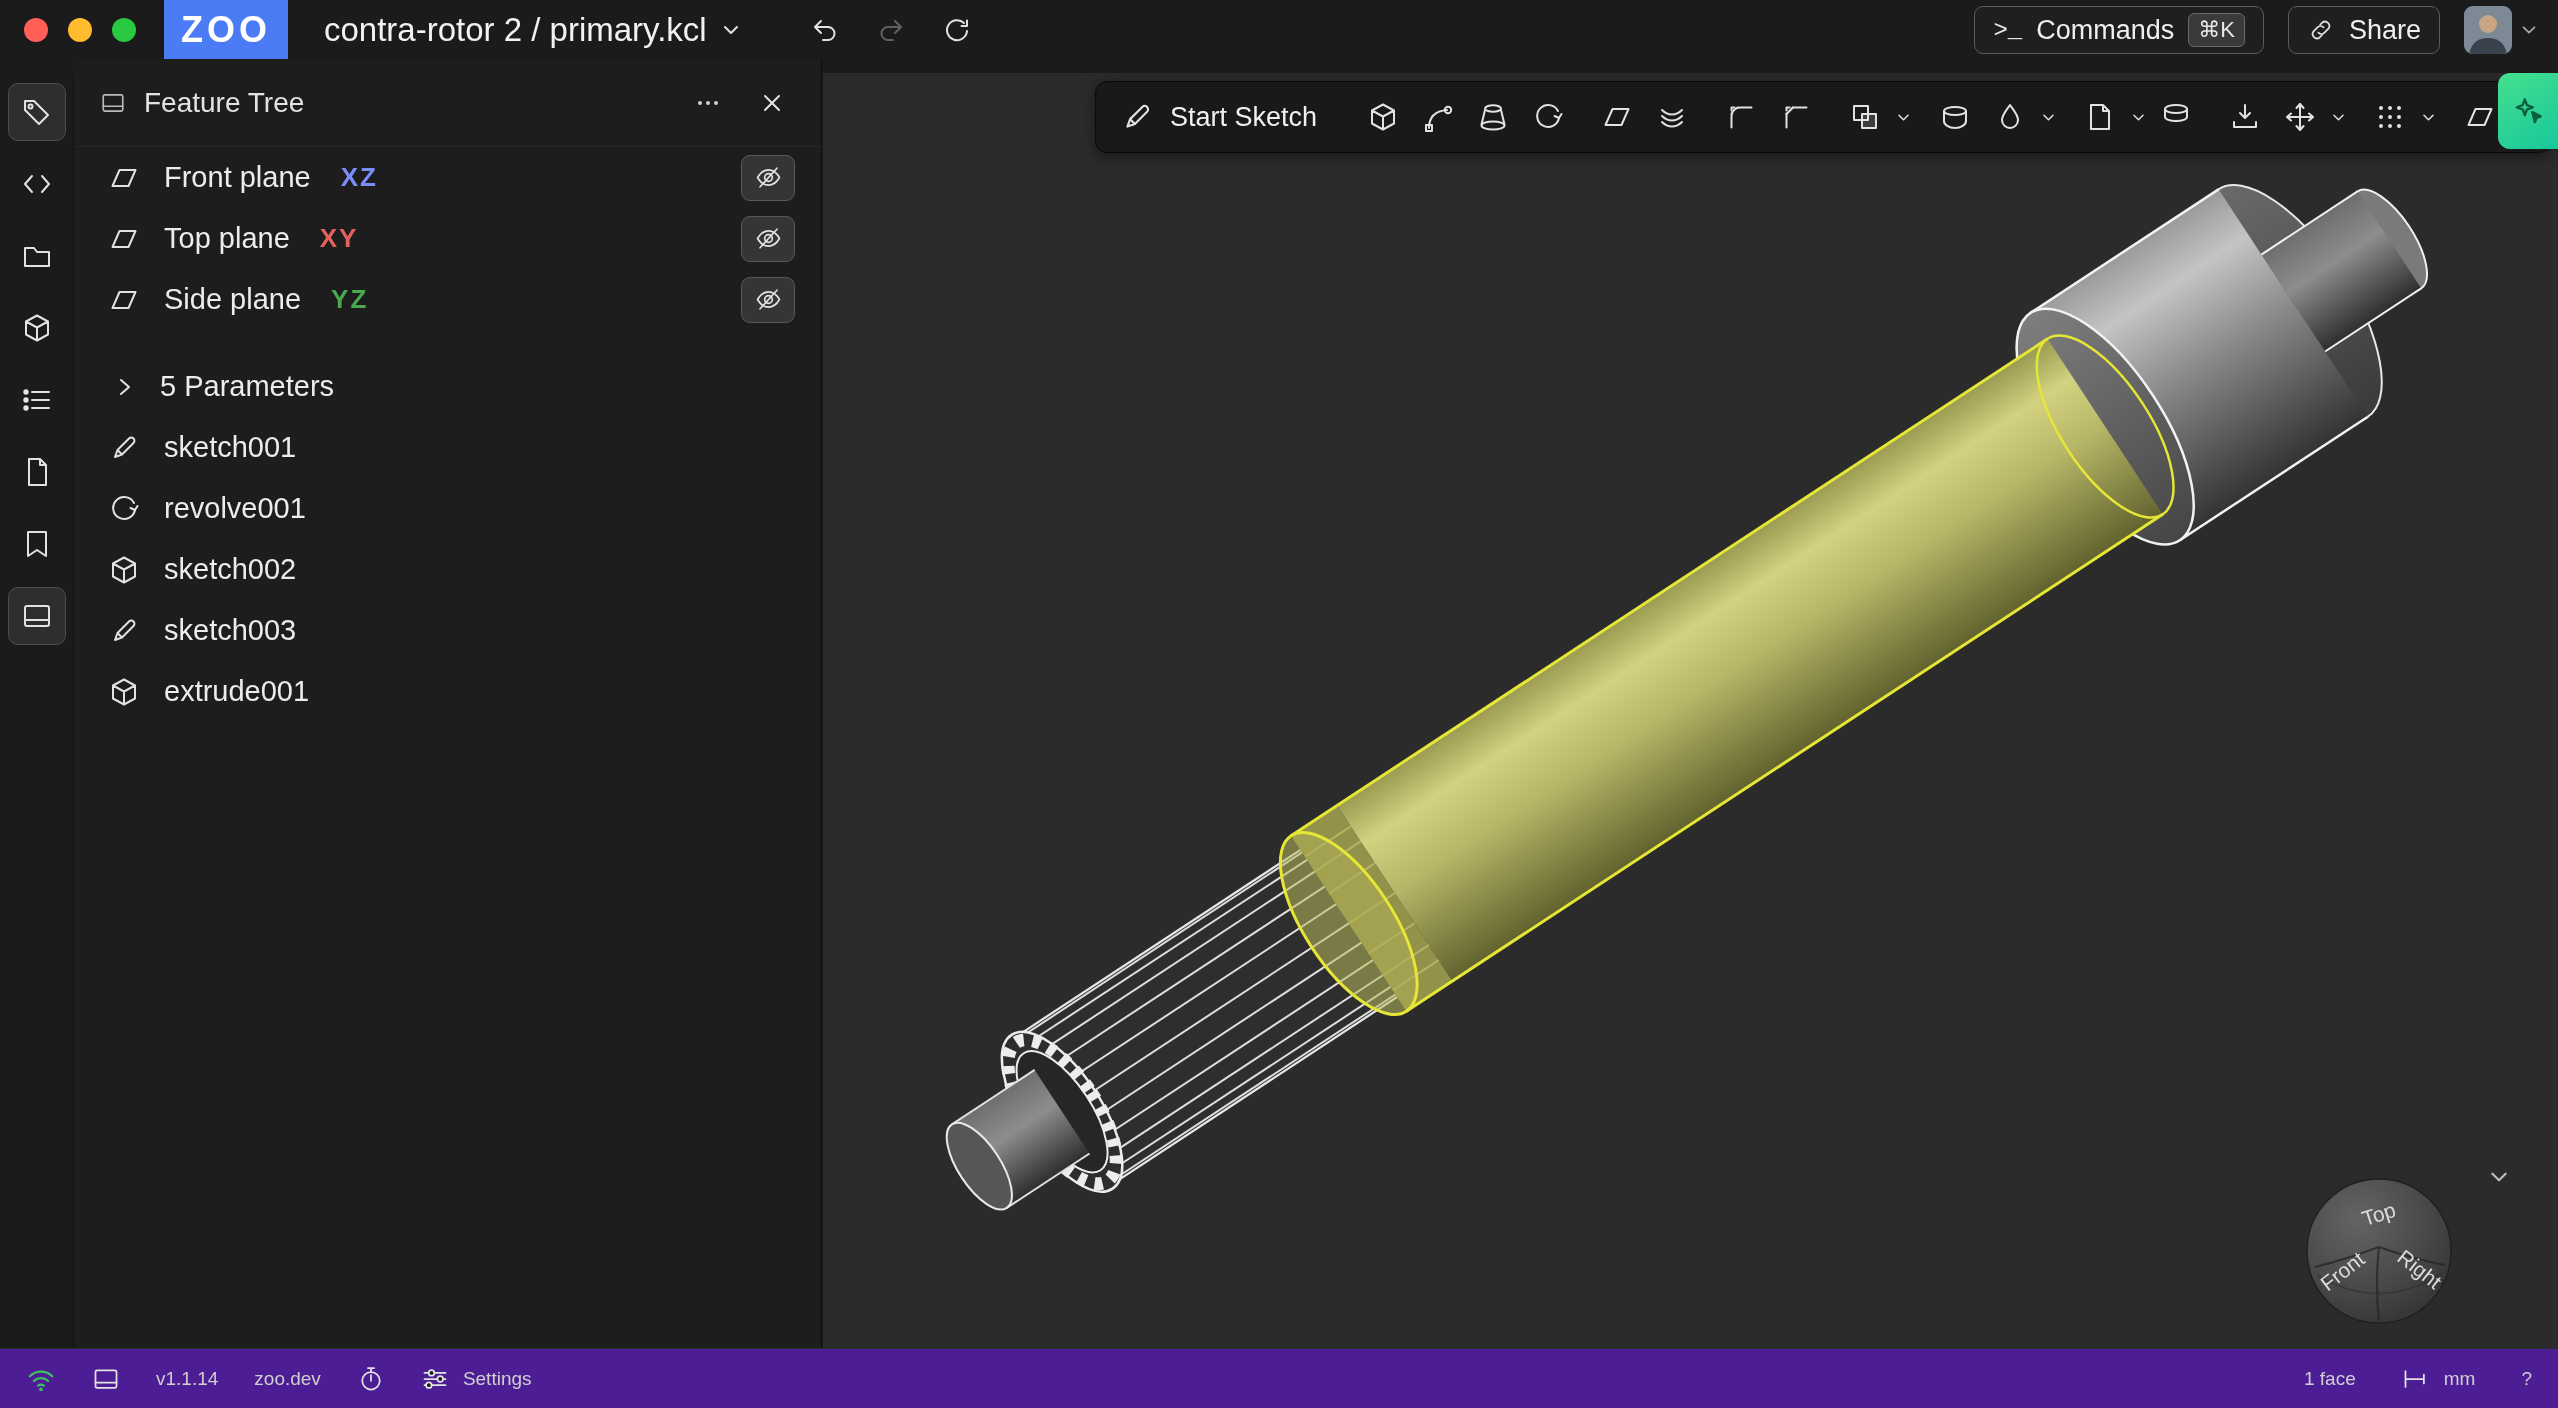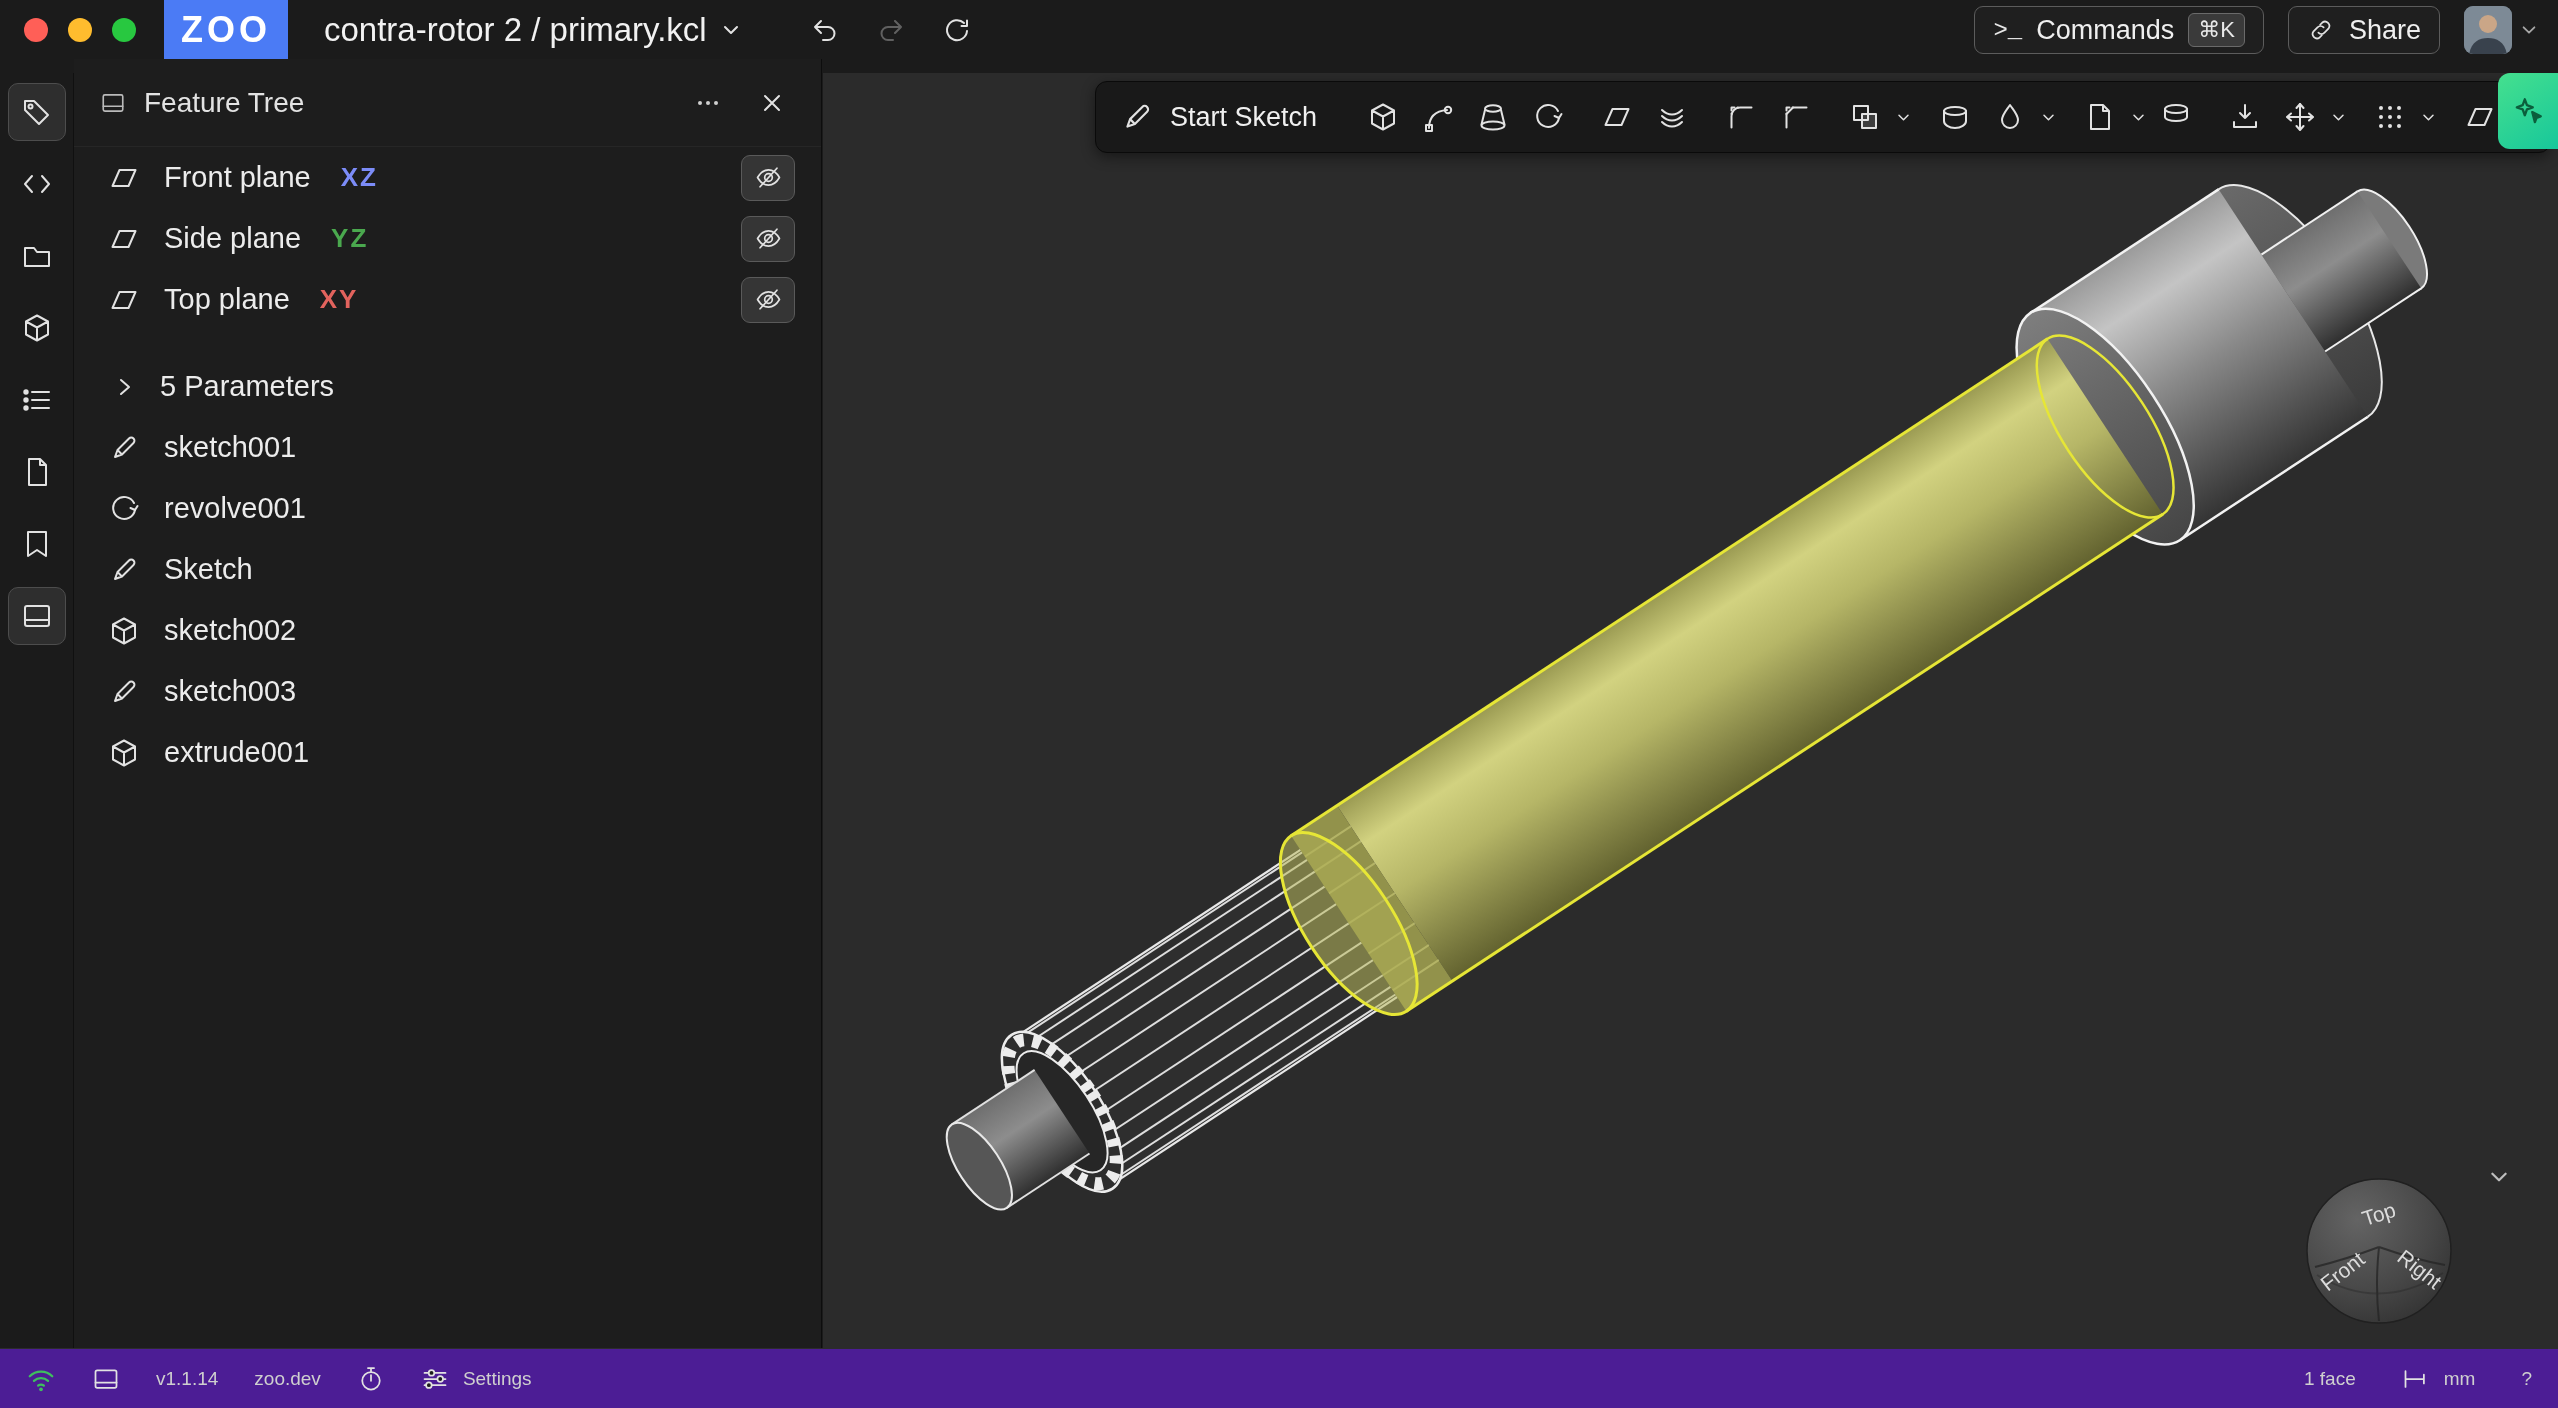--- a/index.html
+++ b/index.html
@@ -206,70 +206,64 @@
           <path d="M3 16 c3.5-6 8-9 13-9 s9.5 3 13 9 c-3.5 6-8 9-13 9 s-9.5-3-13-9 Z"></path>
           <circle cx="16" cy="16" r="4.5"></circle>
           <path d="M6 27 L26 5"></path>
         </svg>
     </div>
   </div>
   <div class="tree-row">
     <svg class="ic" width="32" height="32" viewBox="0 0 32 32">
         <path d="M4.5 24 L11.5 8 H27.5 L20.5 24 Z"></path>
       </svg>
+    <span>Top plane</span>
+    <span class="axis" style="color: rgb(226, 99, 93);">XY</span>
+    <div class="eye-btn">
+      <svg class="ic" width="27" height="27" viewBox="0 0 32 32">
+          <path d="M3 16 c3.5-6 8-9 13-9 s9.5 3 13 9 c-3.5 6-8 9-13 9 s-9.5-3-13-9 Z"></path>
+          <circle cx="16" cy="16" r="4.5"></circle>
+          <path d="M6 27 L26 5"></path>
+        </svg>
+    </div>
+  </div>
+  <div class="tree-row">
+    <svg class="ic" width="32" height="32" viewBox="0 0 32 32">
+        <path d="M4.5 24 L11.5 8 H27.5 L20.5 24 Z"></path>
+      </svg>
     <span>Side plane</span>
     <span class="axis" style="color: rgb(74, 168, 78);">YZ</span>
     <div class="eye-btn">
       <svg class="ic" width="27" height="27" viewBox="0 0 32 32">
           <path d="M3 16 c3.5-6 8-9 13-9 s9.5 3 13 9 c-3.5 6-8 9-13 9 s-9.5-3-13-9 Z"></path>
           <circle cx="16" cy="16" r="4.5"></circle>
           <path d="M6 27 L26 5"></path>
         </svg>
     </div>
   </div>
-  <div class="tree-row">
-    <svg class="ic" width="32" height="32" viewBox="0 0 32 32">
-        <path d="M4.5 24 L11.5 8 H27.5 L20.5 24 Z"></path>
-      </svg>
-    <span>Top plane</span>
-    <span class="axis" style="color: rgb(226, 99, 93);">XY</span>
-    <div class="eye-btn">
-      <svg class="ic" width="27" height="27" viewBox="0 0 32 32">
-          <path d="M3 16 c3.5-6 8-9 13-9 s9.5 3 13 9 c-3.5 6-8 9-13 9 s-9.5-3-13-9 Z"></path>
-          <circle cx="16" cy="16" r="4.5"></circle>
-          <path d="M6 27 L26 5"></path>
-        </svg>
-    </div>
-  </div>
 
   <div class="tree-row params-row">
     <svg class="ic chev-right" width="22" height="22" viewBox="0 0 22 22">
         <path d="M7 4 l8 7 -8 7"></path>
       </svg>
     <span>5 Parameters</span>
   </div>
 
   <div class="tree-row">
     <svg class="ic" width="32" height="32" viewBox="0 0 32 32">
         <path d="M7 25 L9.5 18 L21 6.5 a3 3 0 0 1 4.5 4.5 L14 22.5 L7 25 Z M9.5 18 L14 22.5"></path>
       </svg>
     <span>sketch001</span>
   </div>
   <div class="tree-row">
     <svg class="ic" width="32" height="32" viewBox="0 0 32 32">
         <path d="M26 10 A11 11 0 1 0 27 17"></path>
         <path d="M27 17 l-4.5-2 M27 17 l2.5-4"></path>
       </svg>
     <span>revolve001</span>
-  </div>
-  <div class="tree-row">
-    <svg class="ic" width="32" height="32" viewBox="0 0 32 32">
-        <path d="M7 25 L9.5 18 L21 6.5 a3 3 0 0 1 4.5 4.5 L14 22.5 L7 25 Z M9.5 18 L14 22.5"></path>
-      </svg>
-    <span>Sketch</span>
   </div>
   <div class="tree-row">
     <svg class="ic" width="32" height="32" viewBox="0 0 32 32">
         <path d="M16 3.5 L27 9.5 V22.5 L16 28.5 L5 22.5 V9.5 Z M5 9.5 L16 15.5 L27 9.5 M16 15.5 V28.5"></path>
       </svg>
     <span>sketch002</span>
   </div>
   <div class="tree-row">
     <svg class="ic" width="32" height="32" viewBox="0 0 32 32">
         <path d="M7 25 L9.5 18 L21 6.5 a3 3 0 0 1 4.5 4.5 L14 22.5 L7 25 Z M9.5 18 L14 22.5"></path>

